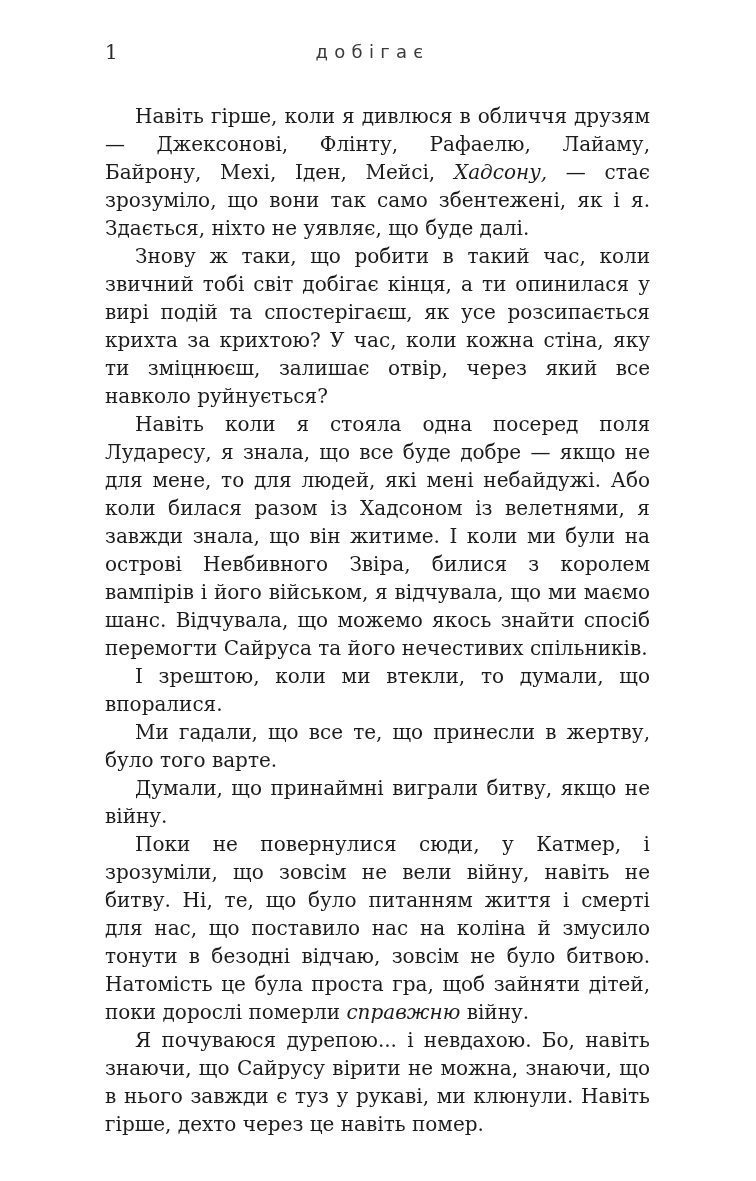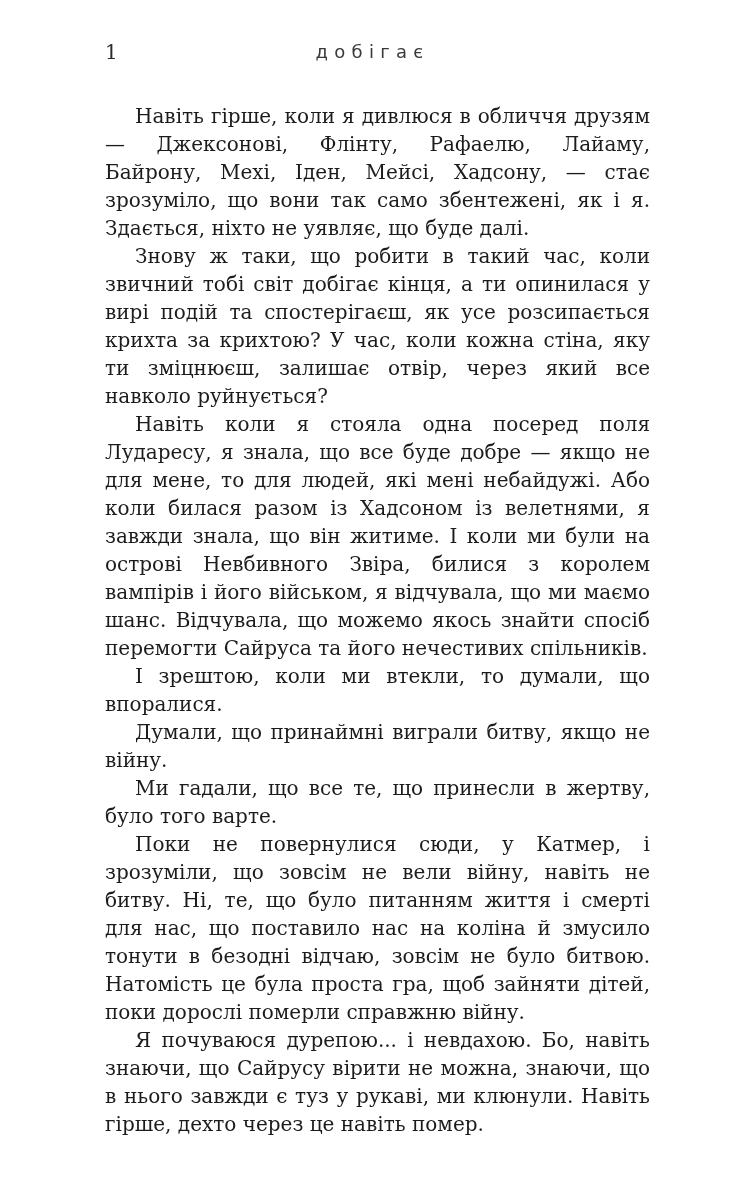--- a/index.html
+++ b/index.html
@@ -51,34 +51,35 @@
     line-height: 28px;
     text-align: justify;
     color: #1c1c1c;
   }
   .text-block p {
     margin: 0;
     padding: 0;
     text-indent: 30px;
   }
   .italic {
+    font-style: italic;
   }
 </style>
 </head>
 <body>
 
 <div class="page">
   <header class="page-header">
     <span class="page-number">1</span>
     <span class="running-title">добігає</span>
   </header>
 
   <main class="text-block">
     <p><span>Навіть гірше, коли я дивлюся в обличчя друзям — Джексонові, Флінту, Рафаелю, Лайаму, Байрону, Мехі, Іден, Мейсі, </span><span class="italic">Хадсону,</span><span> — стає зрозуміло, що вони так само збентежені, як і я. Здається, ніхто не уявляє, що буде далі.</span></p>
     <p><span>Знову ж таки, що робити в такий час, коли звичний тобі світ добігає кінця, а ти опинилася у вирі подій та спостерігаєш, як усе розсипається крихта за крихтою? У час, коли кожна стіна, яку ти зміцнюєш, залишає отвір, через який все навколо руйнується?</span></p>
     <p><span>Навіть коли я стояла одна посеред поля Лударесу, я знала, що все буде добре — якщо не для мене, то для людей, які мені небайдужі. Або коли билася разом із Хадсоном із велетнями, я завжди знала, що він житиме. І коли ми були на острові Невбивного Звіра, билися з королем вампірів і його військом, я відчувала, що ми маємо шанс. Відчувала, що можемо якось знайти спосіб перемогти Сайруса та його нечестивих спільників.</span></p>
     <p><span>І зрештою, коли ми втекли, то думали, що впоралися.</span></p>
+    <p><span>Ми гадали, що все те, що принесли в жертву, було того варте.</span></p>
     <p><span>Думали, що принаймні виграли битву, якщо не війну.</span></p>
-    <p><span>Ми гадали, що все те, що принесли в жертву, було того варте.</span></p>
     <p><span>Поки не повернулися сюди, у Катмер, і зрозуміли, що зовсім не вели війну, навіть не битву. Ні, те, що було питанням життя і смерті для нас, що поставило нас на коліна й змусило тонути в безодні відчаю, зовсім не було битвою. Натомість це була проста гра, щоб зайняти дітей, поки дорослі померли </span><span class="italic">справжню</span><span> війну.</span></p>
     <p><span>Я почуваюся дурепою... і невдахою. Бо, навіть знаючи, що Сайрусу вірити не можна, знаючи, що в нього завжди є туз у рукаві, ми клюнули. Навіть гірше, дехто через це навіть помер.</span></p>
   </main>
 </div>
 
 </body></html>

